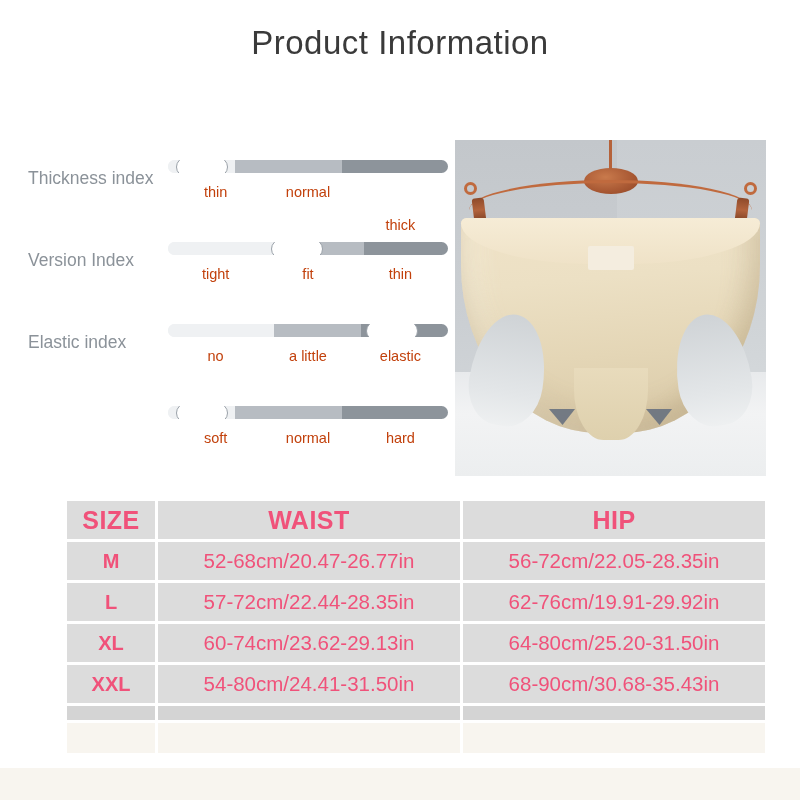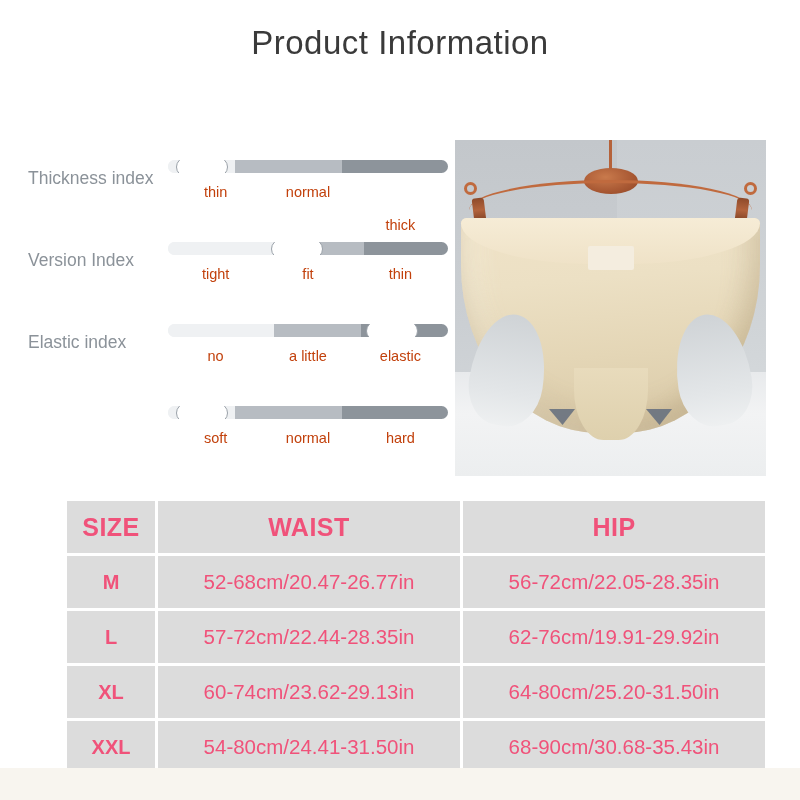--- a/index.html
+++ b/index.html
@@ -213,21 +213,21 @@
     width: 699px;
     border-collapse: separate;
     border-spacing: 3px;
     table-layout: fixed;
   }
   .size-table td {
     background: #dcdcdc;
     text-align: center;
     vertical-align: middle;
     color: #f0527a;
-    height: 52px;
+    height: 38px;
   }
   .col-size  { width: 88px; }
   .col-waist { width: 302px; }
   .col-hip   { width: 302px; }
 
   .th-cell {
     font-size: 25px;
     font-weight: 700;
     letter-spacing: 0.5px;
   }

